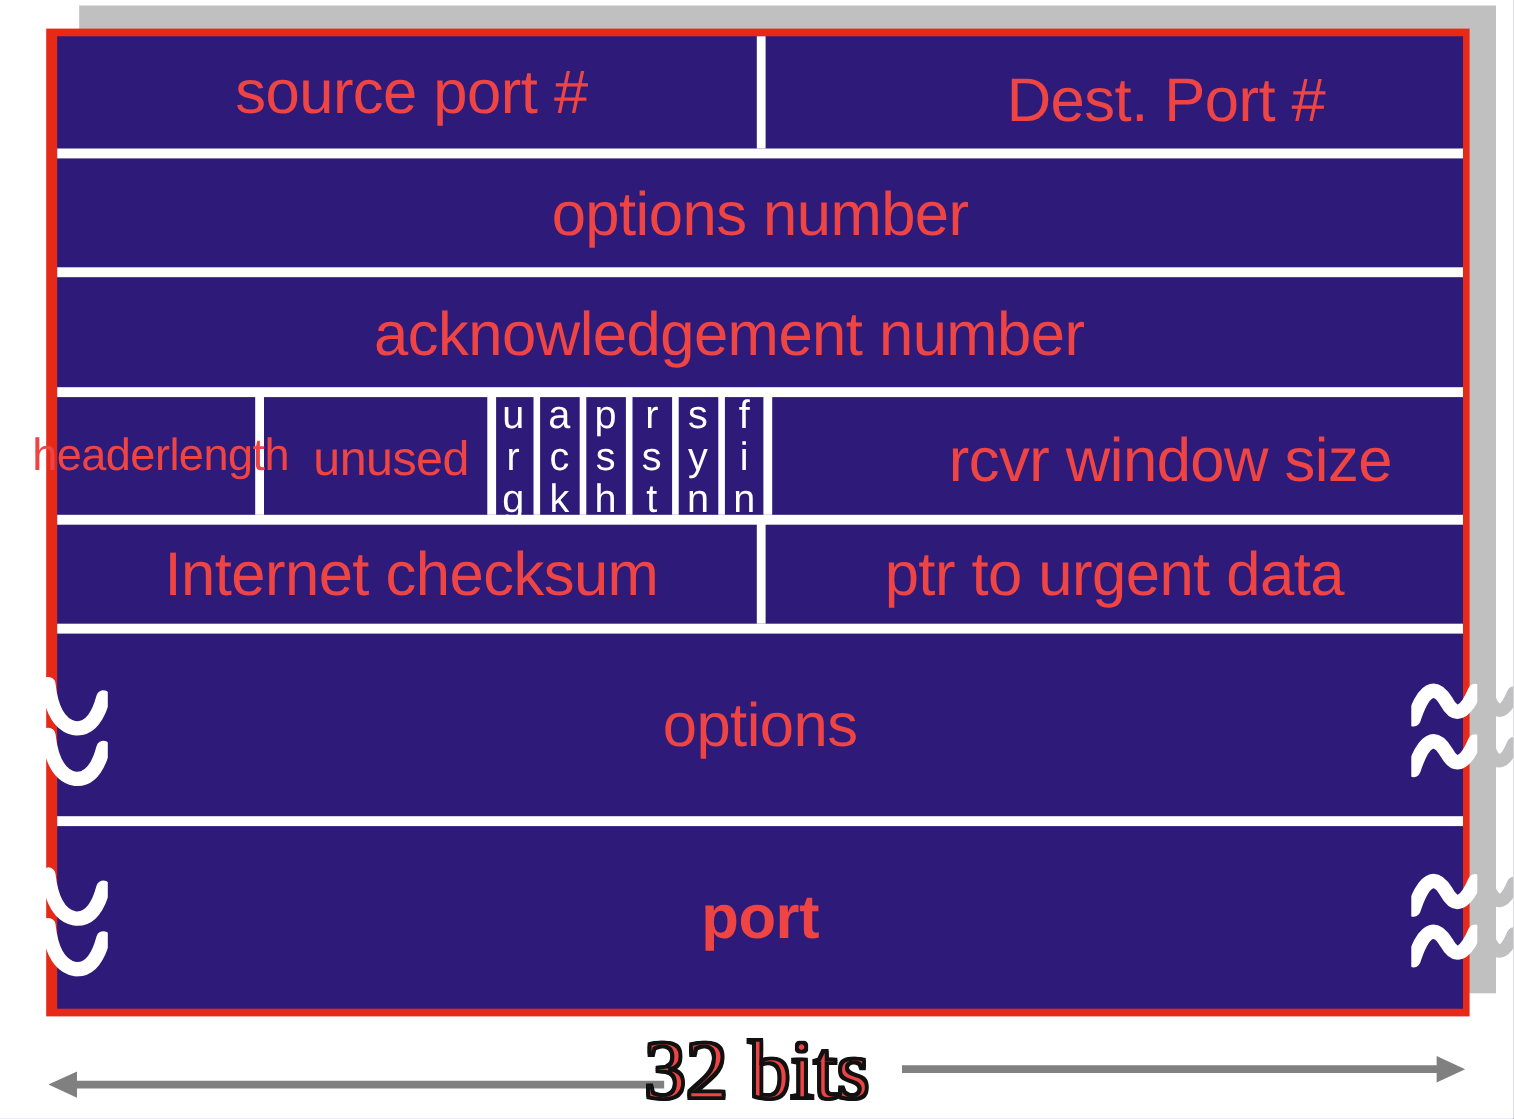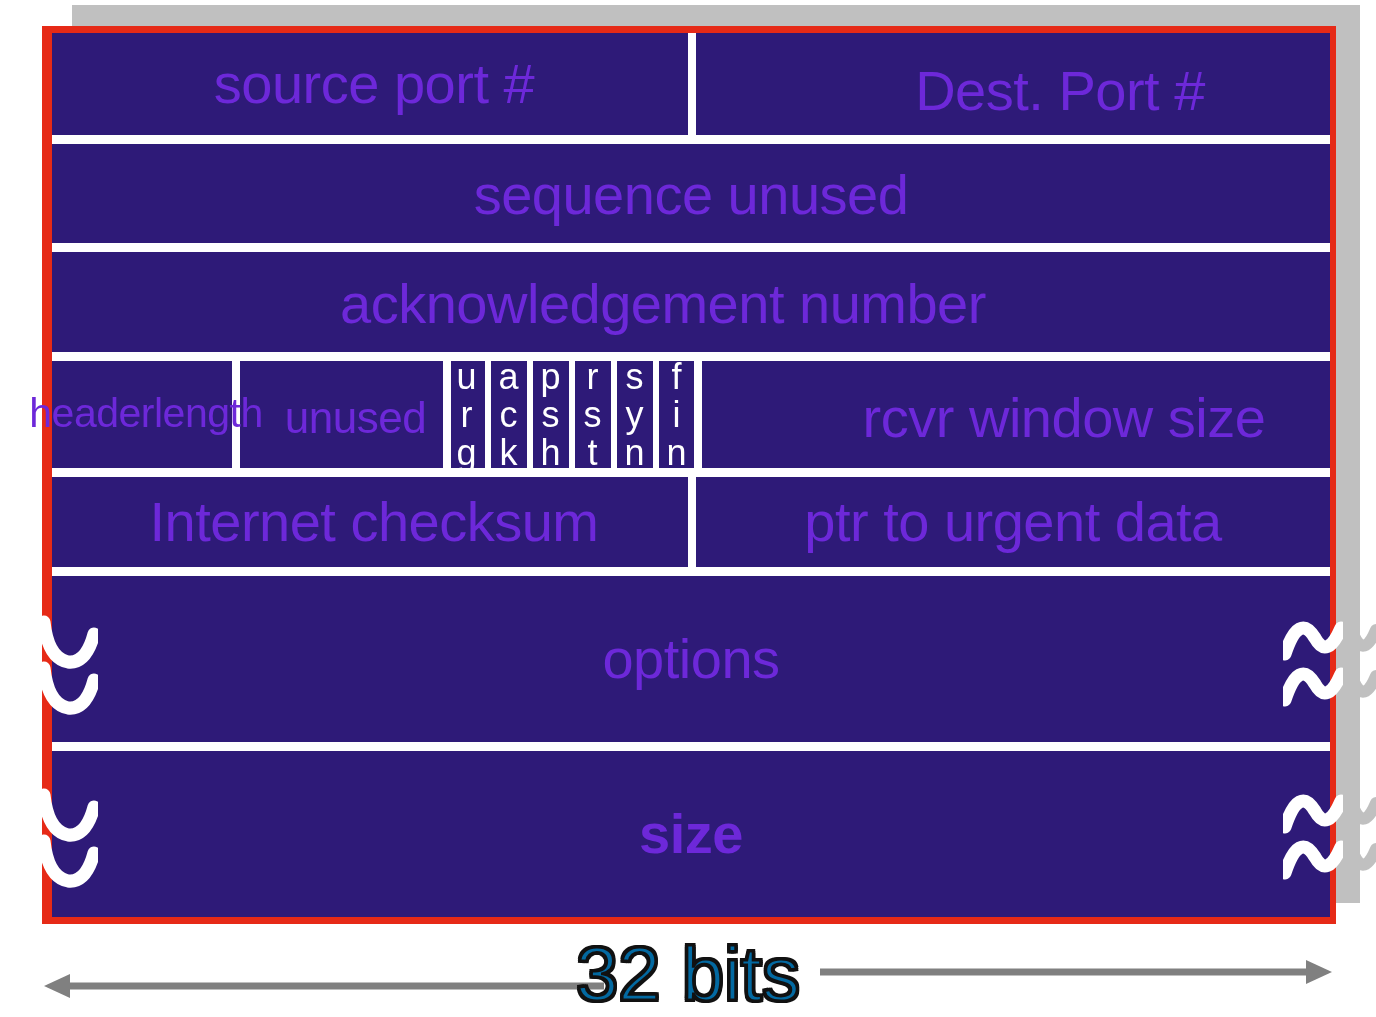--- a/index.html
+++ b/index.html
@@ -68,21 +68,21 @@
     position: absolute;
     background: #ffffff;
     width: 8px;
     z-index: 4;
   }
 
   
   .cell {
     position: absolute;
     z-index: 5;
-    color: #6d28d9;
+    color: #ef4444;
     display: flex;
     align-items: center;
     justify-content: center;
     line-height: 1;
     white-space: nowrap;
     font-family: "Liberation Sans", sans-serif;
     font-weight: 400;
     letter-spacing: -0.5px;
   }
   .cell.big      { font-size: 56px; }
@@ -129,22 +129,22 @@
     z-index: 7;
   }
   #measure-label {
     position: absolute;
     left: 0;
     top: 0;
     width: 1376px;
     text-align: center;
     font-size: 76px;
     line-height: 87px;
-    font-family: Liberation Sans, sans-serif;
-    color: #0369a1;
+    font-family: Liberation Serif, serif;
+    color: #ef4444;
     -webkit-text-stroke: 3px #111111;
     text-shadow:
       -2px 0 #111, 2px 0 #111, 0 -2px #111, 0 2px #111,
       -2px -2px #111, 2px -2px #111, -2px 2px #111, 2px 2px #111;
     letter-spacing: 0px;
     z-index: 3;
   }
   .arrow-svg { position: absolute; z-index: 2; }
 </style>
 </head>
@@ -192,21 +192,21 @@
   <div class="vrule" style="left:694px; top:360px; height:108px;"></div>
 
   <div class="cell big" style="left:60px; top:33px; width:628px; height:102px;">
     <span>source port #</span>
   </div>
   <div class="cell big" style="left:696px; top:40px; width:634px; height:102px;padding-left:47px;">
     <span>Dest. Port  #</span>
   </div>
 
   <div class="cell big" style="left:52px; top:147px; width:1278px; height:96px;">
-    <span>sequence unused</span>
+    <span>options number</span>
   </div>
 
   <div class="cell big" style="left:24px; top:256px; width:1278px; height:96px;">
     <span>acknowledgement number</span>
   </div>
 
   <div class="cell stacked" style="left:60px; top:360px; width:172px; height:108px;">
     <span>header</span>
     <span>length</span>
   </div>
@@ -264,21 +264,21 @@
   <svg class="squiggle" style="left:40px; top:610px; width:58px; height:105px;" viewBox="0 0 58 105">
     <path d="M 4 12 Q 8 48 28 52 Q 46 54 54 24" fill="none" stroke="#ffffff" stroke-width="13" stroke-linecap="round"></path>
     <path d="M 4 58 Q 8 94 28 98 Q 46 100 54 70" fill="none" stroke="#ffffff" stroke-width="13" stroke-linecap="round"></path>
   </svg>
   <svg class="squiggle" style="left:1283px; top:610px; width:60px; height:105px;" viewBox="0 0 60 105">
     <path d="M 2 44 Q 16 2 32 28 Q 44 50 58 18" fill="none" stroke="#ffffff" stroke-width="13" stroke-linecap="round"></path>
     <path d="M 2 90 Q 16 48 32 74 Q 44 96 58 64" fill="none" stroke="#ffffff" stroke-width="13" stroke-linecap="round"></path>
   </svg>
 
   <div class="cell big bold" style="left:52px; top:751px; width:1278px; height:166px;">
-    <span>size</span>
+    <span>port</span>
   </div>
 
   <svg class="squiggle" style="left:40px; top:783px; width:58px; height:105px;" viewBox="0 0 58 105">
     <path d="M 4 12 Q 8 48 28 52 Q 46 54 54 24" fill="none" stroke="#ffffff" stroke-width="13" stroke-linecap="round"></path>
     <path d="M 4 58 Q 8 94 28 98 Q 46 100 54 70" fill="none" stroke="#ffffff" stroke-width="13" stroke-linecap="round"></path>
   </svg>
   <svg class="squiggle" style="left:1283px; top:783px; width:60px; height:105px;" viewBox="0 0 60 105">
     <path d="M 2 44 Q 16 2 32 28 Q 44 50 58 18" fill="none" stroke="#ffffff" stroke-width="13" stroke-linecap="round"></path>
     <path d="M 2 90 Q 16 48 32 74 Q 44 96 58 64" fill="none" stroke="#ffffff" stroke-width="13" stroke-linecap="round"></path>
   </svg>

